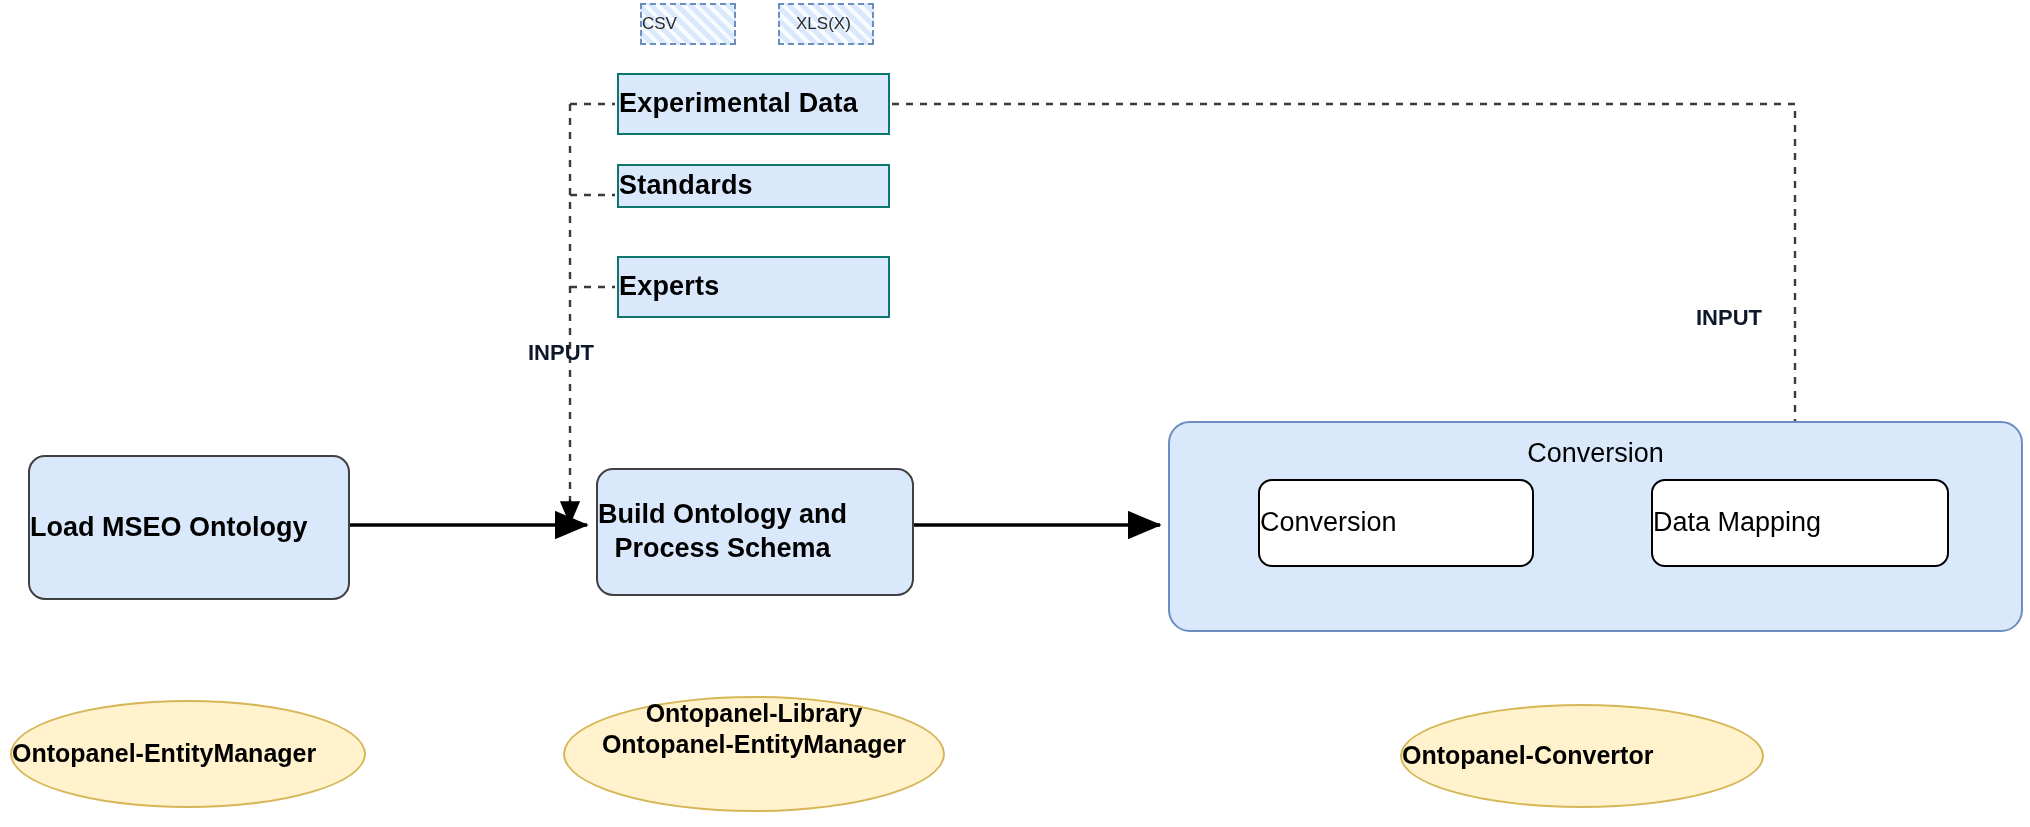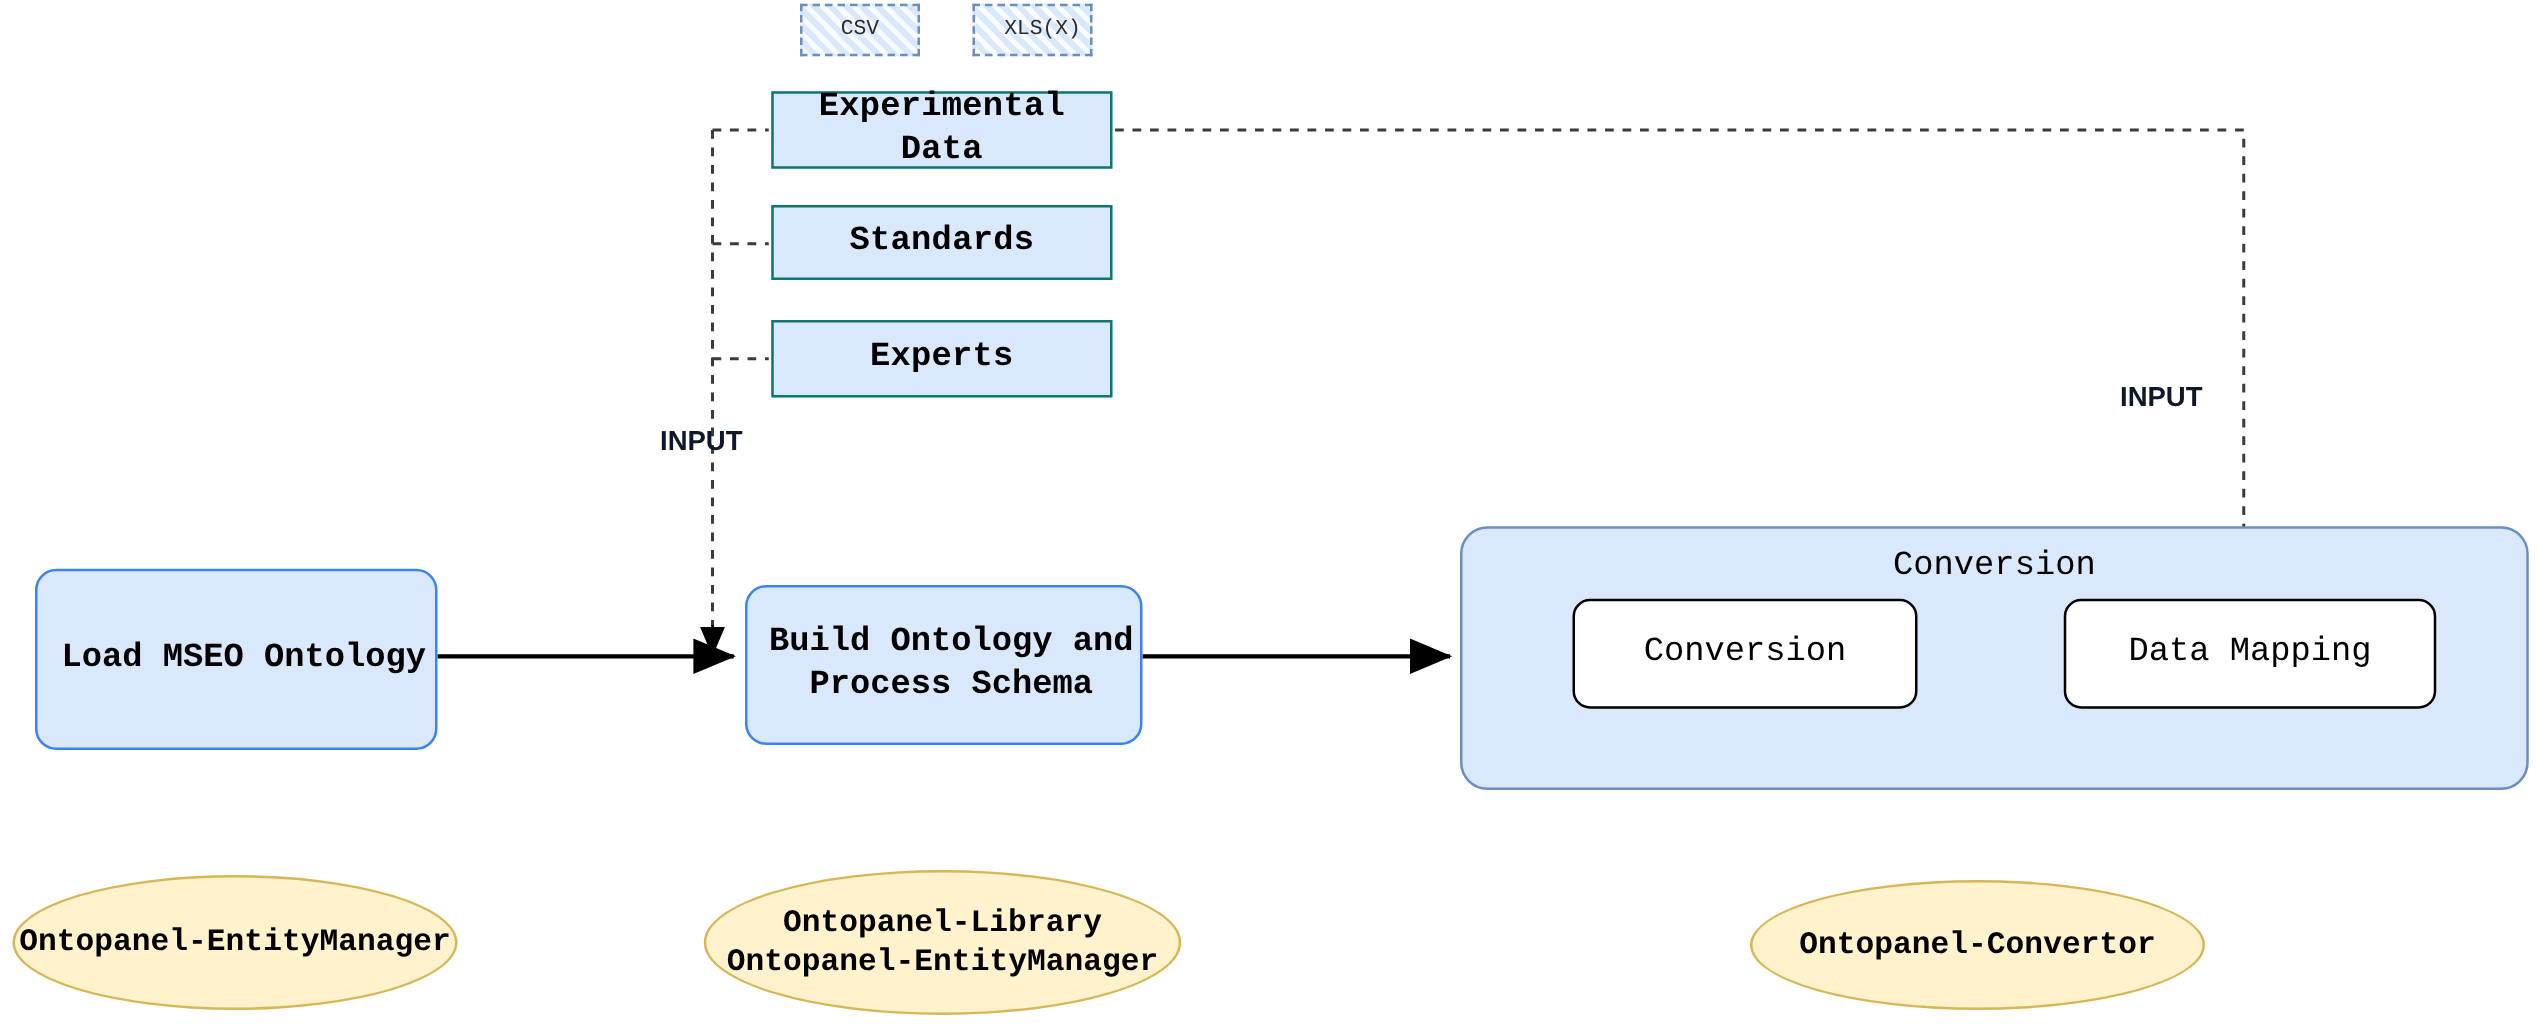--- a/index.html
+++ b/index.html
@@ -22,25 +22,24 @@
     left: 0;
     top: 0;
     width: 2030px;
     height: 827px;
   }
   .node {
     position: absolute;
     box-sizing: border-box;
     display: flex;
     align-items: center;
-    justify-content: center;
+    justify-content: flex-start;
     text-align: center;
     color: #000000;
     line-height: 1.25;
-    font-family: Liberation Mono, monospace;
   }
 
   
   .src-box {
     background: #dae8fc;
     border: 2px solid #0f766e;
     font-size: 27px;
     font-weight: bold;
     letter-spacing: .2px;
   }
@@ -56,25 +55,24 @@
         45deg,
         rgba(255,255,255,0.85) 0px,
         rgba(255,255,255,0.85) 4px,
         rgba(218,232,252,0.2) 4px,
         rgba(218,232,252,0.2) 9px);
   }
 
   
   .proc-box {
     background: #dae8fc;
-    border: 2px solid #3b82f6;
+    border: 2px solid #404040;
     border-radius: 17px;
     font-size: 27px;
     font-weight: bold;
-    padding-left: 12px;
   }
 
   
   .container-box {
     background: #dae8fc;
     border: 2px solid #6c8ebf;
     border-radius: 22px;
     display: block;
   }
   .container-title {
@@ -150,21 +148,21 @@
   <div class="node file-chip" style="left:640px; top:3px; width:96px; height:42px;">
     <span>CSV</span>
   </div>
   <div class="node file-chip" style="left:778px; top:3px; width:96px; height:42px;padding-left:16px;">
     <span>XLS(X)</span>
   </div>
 
   <div class="node src-box" style="left:617px; top:73px; width:273px; height:62px;">
     <span>Experimental Data</span>
   </div>
-  <div class="node src-box" style="left:617px; top:164px; width:273px; height:60px;">
+  <div class="node src-box" style="left:617px; top:164px; width:273px; height:44px;">
     <span>Standards</span>
   </div>
   <div class="node src-box" style="left:617px; top:256px; width:273px; height:62px;">
     <span>Experts</span>
   </div>
 
   <div class="edge-label" style="left:528px; top:340px;">INPUT</div>
   <div class="edge-label" style="left:1762px; top:305px; transform:translateX(-100%);">INPUT</div>
 
   <div class="node proc-box" style="left:28px; top:455px; width:322px; height:145px;">

